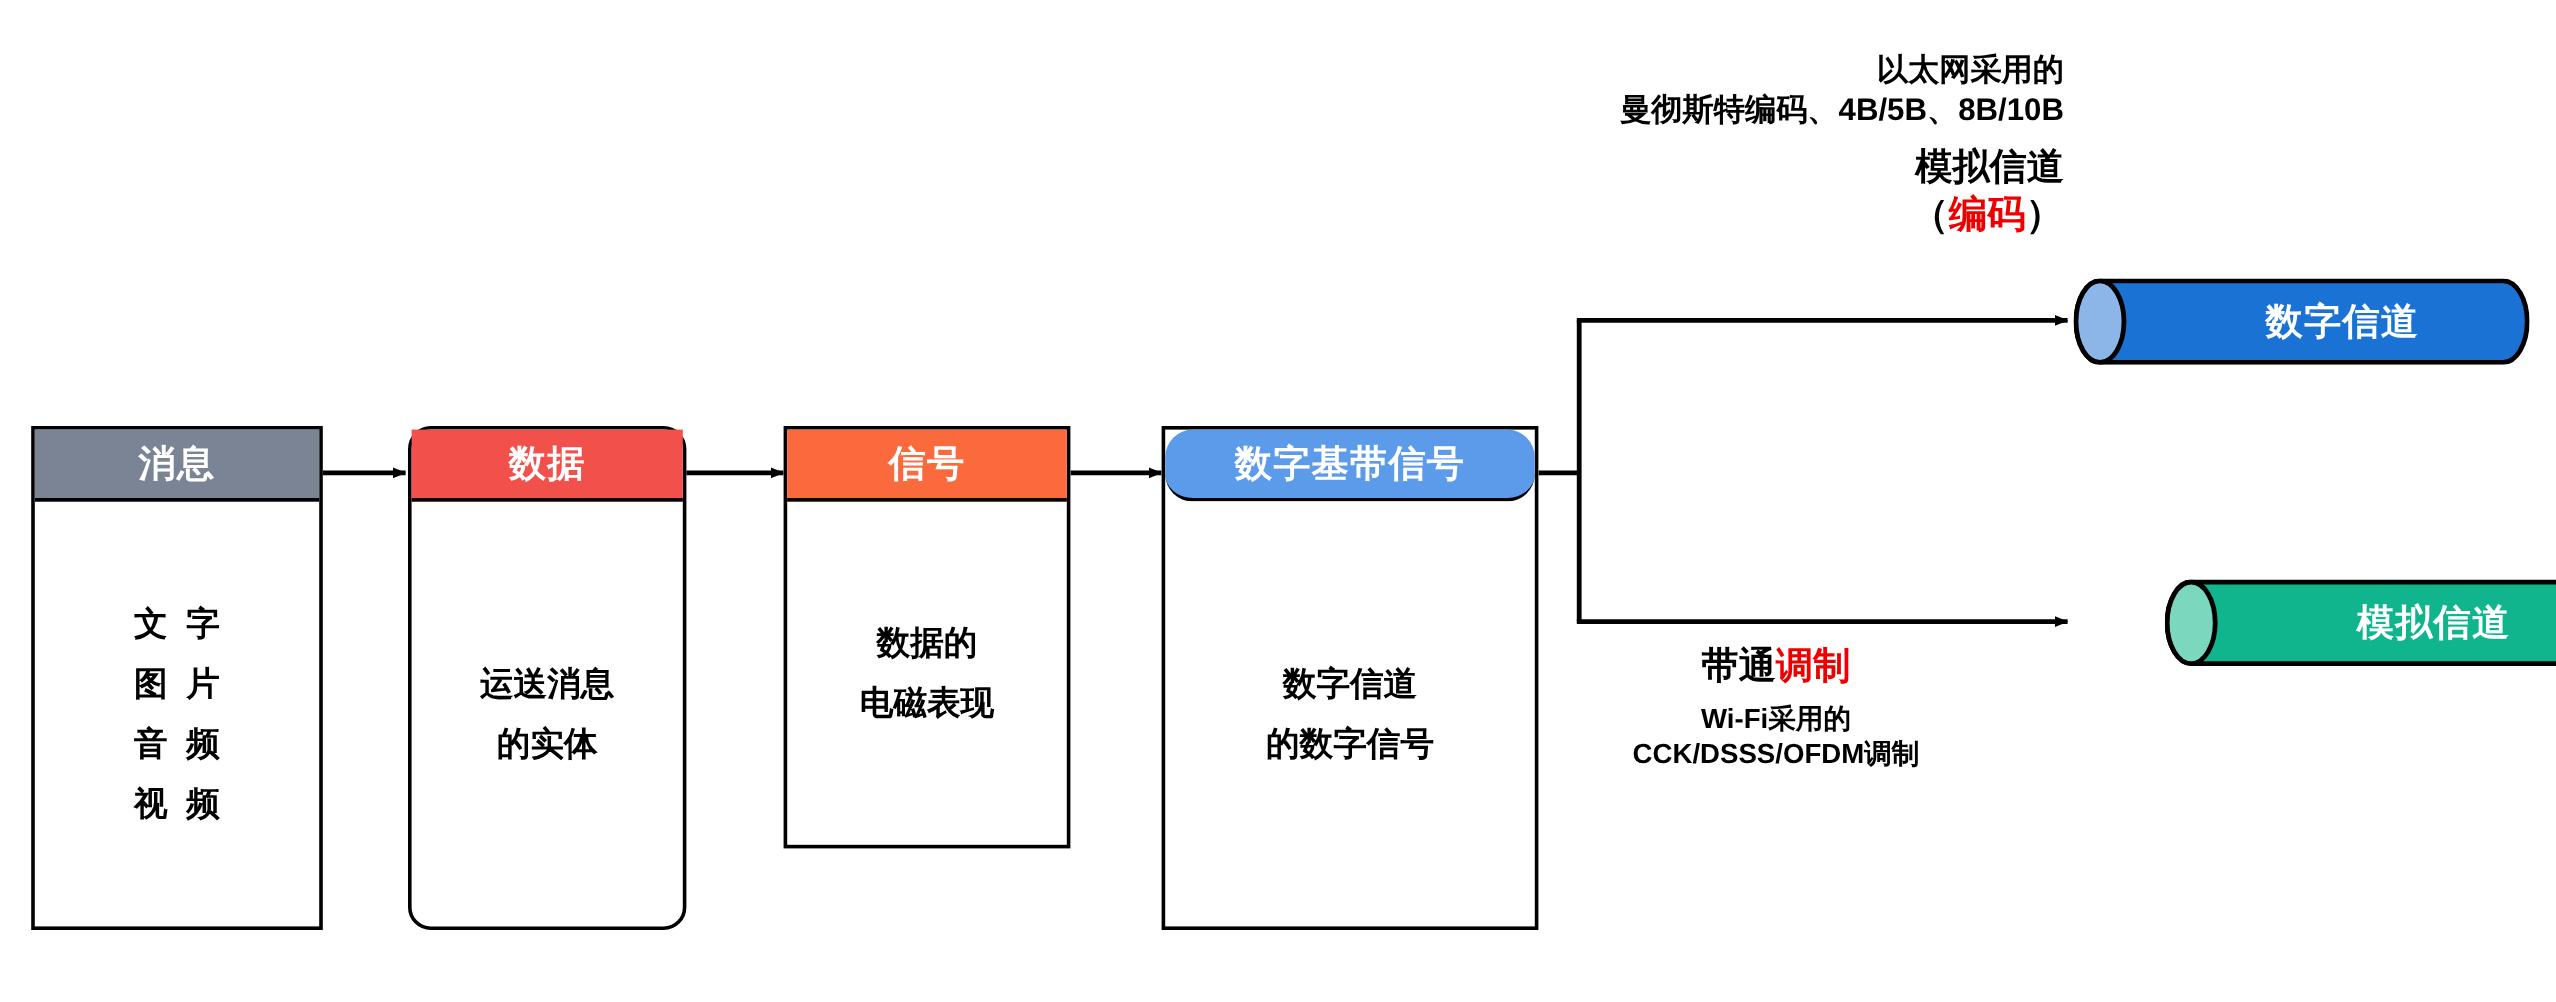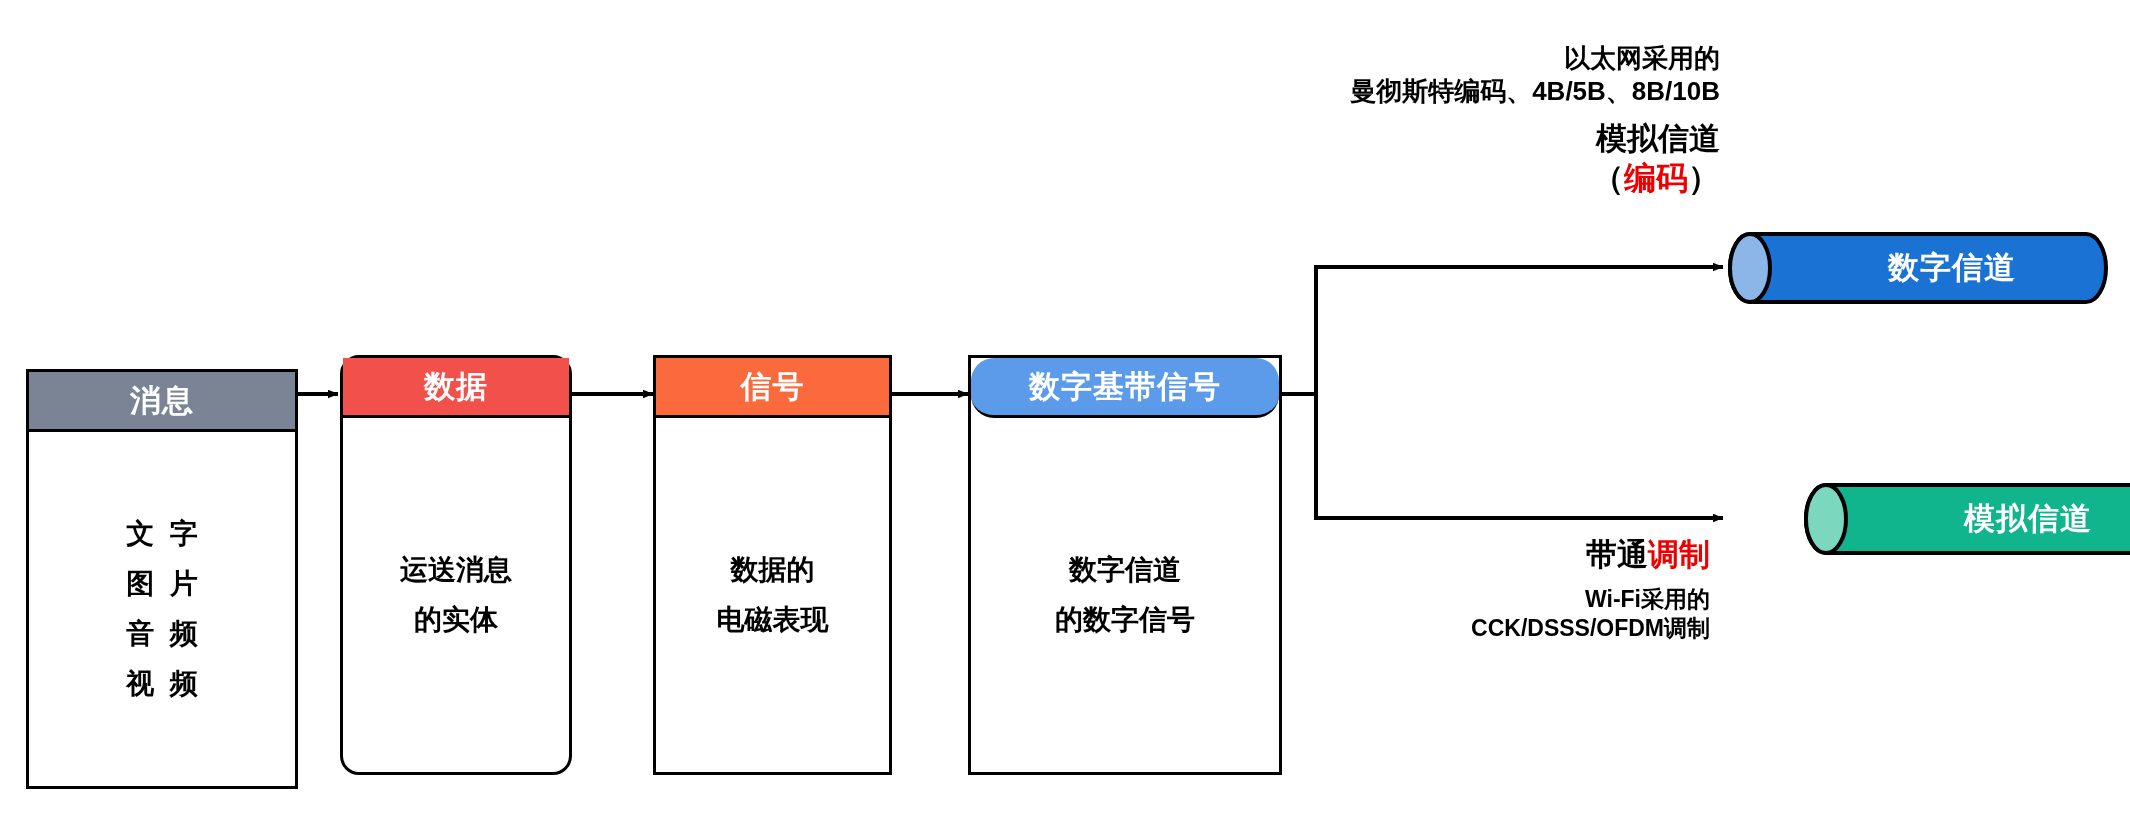--- a/index.html
+++ b/index.html
@@ -115,39 +115,39 @@
 
     <line x1="892" y1="394" x2="968" y2="394" stroke="#000" stroke-width="4" marker-end="url(#arrow)"></line>
 
     <path d="M1282,394 L1316,394 M1316,267 L1316,518" stroke="#000" stroke-width="4" fill="none"></path>
 
     <line x1="1314" y1="267" x2="1723" y2="267" stroke="#000" stroke-width="4" marker-end="url(#arrow)"></line>
 
     <line x1="1314" y1="518" x2="1723" y2="518" stroke="#000" stroke-width="4" marker-end="url(#arrow)"></line>
   </svg>
 
-  <div class="stage-box" style="left:26px; top:369px; width:272px; height:420px;">
+  <div class="stage-box" style="left:26px; top:355px; width:243px; height:420px;">
     <div class="stage-header" style="background:#7b8494;">消息</div>
     <div class="stage-body">
       <div class="line">文  字</div>
       <div class="line">图  片</div>
       <div class="line">音  频</div>
       <div class="line">视  频</div>
     </div>
   </div>
 
   <div class="stage-box" style="left:340px; top:355px; width:232px; height:420px;border-radius:19px;">
     <div class="stage-header" style="background:#f2504b;">数据</div>
     <div class="stage-body">
       <div class="line">运送消息</div>
       <div class="line">的实体</div>
     </div>
   </div>
 
-  <div class="stage-box" style="left:653px; top:355px; width:239px; height:420px;">
+  <div class="stage-box" style="left:653px; top:355px; width:239px; height:352px;">
     <div class="stage-header" style="background:#fa6a3c;">信号</div>
     <div class="stage-body">
       <div class="line">数据的</div>
       <div class="line">电磁表现</div>
     </div>
   </div>
 
   <div class="stage-box" style="left:968px; top:355px; width:314px; height:420px;">
     <div class="stage-header" style="background:#5b9bea;border-radius:23px;">数字基带信号</div>
     <div class="stage-body">
@@ -158,21 +158,21 @@
 
   <div class="annot" style="left:1160px; top:42px; width:560px; font-size:26px;text-align:right;">
     <div>以太网采用的</div>
     <div>曼彻斯特编码、4B/5B、8B/10B</div>
     <div style="font-size:31px; margin-top:10px;">模拟信道</div>
     <div style="font-size:32px;">
       <span>（</span><span class="red">编码</span><span>）</span>
     </div>
   </div>
 
-  <div class="annot" style="left:1250px; top:535px; width:460px; font-size:23px;text-align:right;">
+  <div class="annot" style="left:1250px; top:535px; width:460px; font-size:23px;">
     <div style="font-size:31px;">
       <span>带通</span><span class="red">调制</span>
     </div>
     <div style="margin-top:10px;">Wi-Fi采用的</div>
     <div>CCK/DSSS/OFDM调制</div>
   </div>
 
   <div class="cyl" style="left:1728px; top:232px; width:380px; height:72px;">
     <svg viewBox="0 0 380 72" width="380" height="72">
       <path d="M22,2 L358,2 A20,34 0 0 1 358,70 L22,70 A20,34 0 0 1 22,2 z" fill="#1a73d4" stroke="#000000" stroke-width="4"></path>

